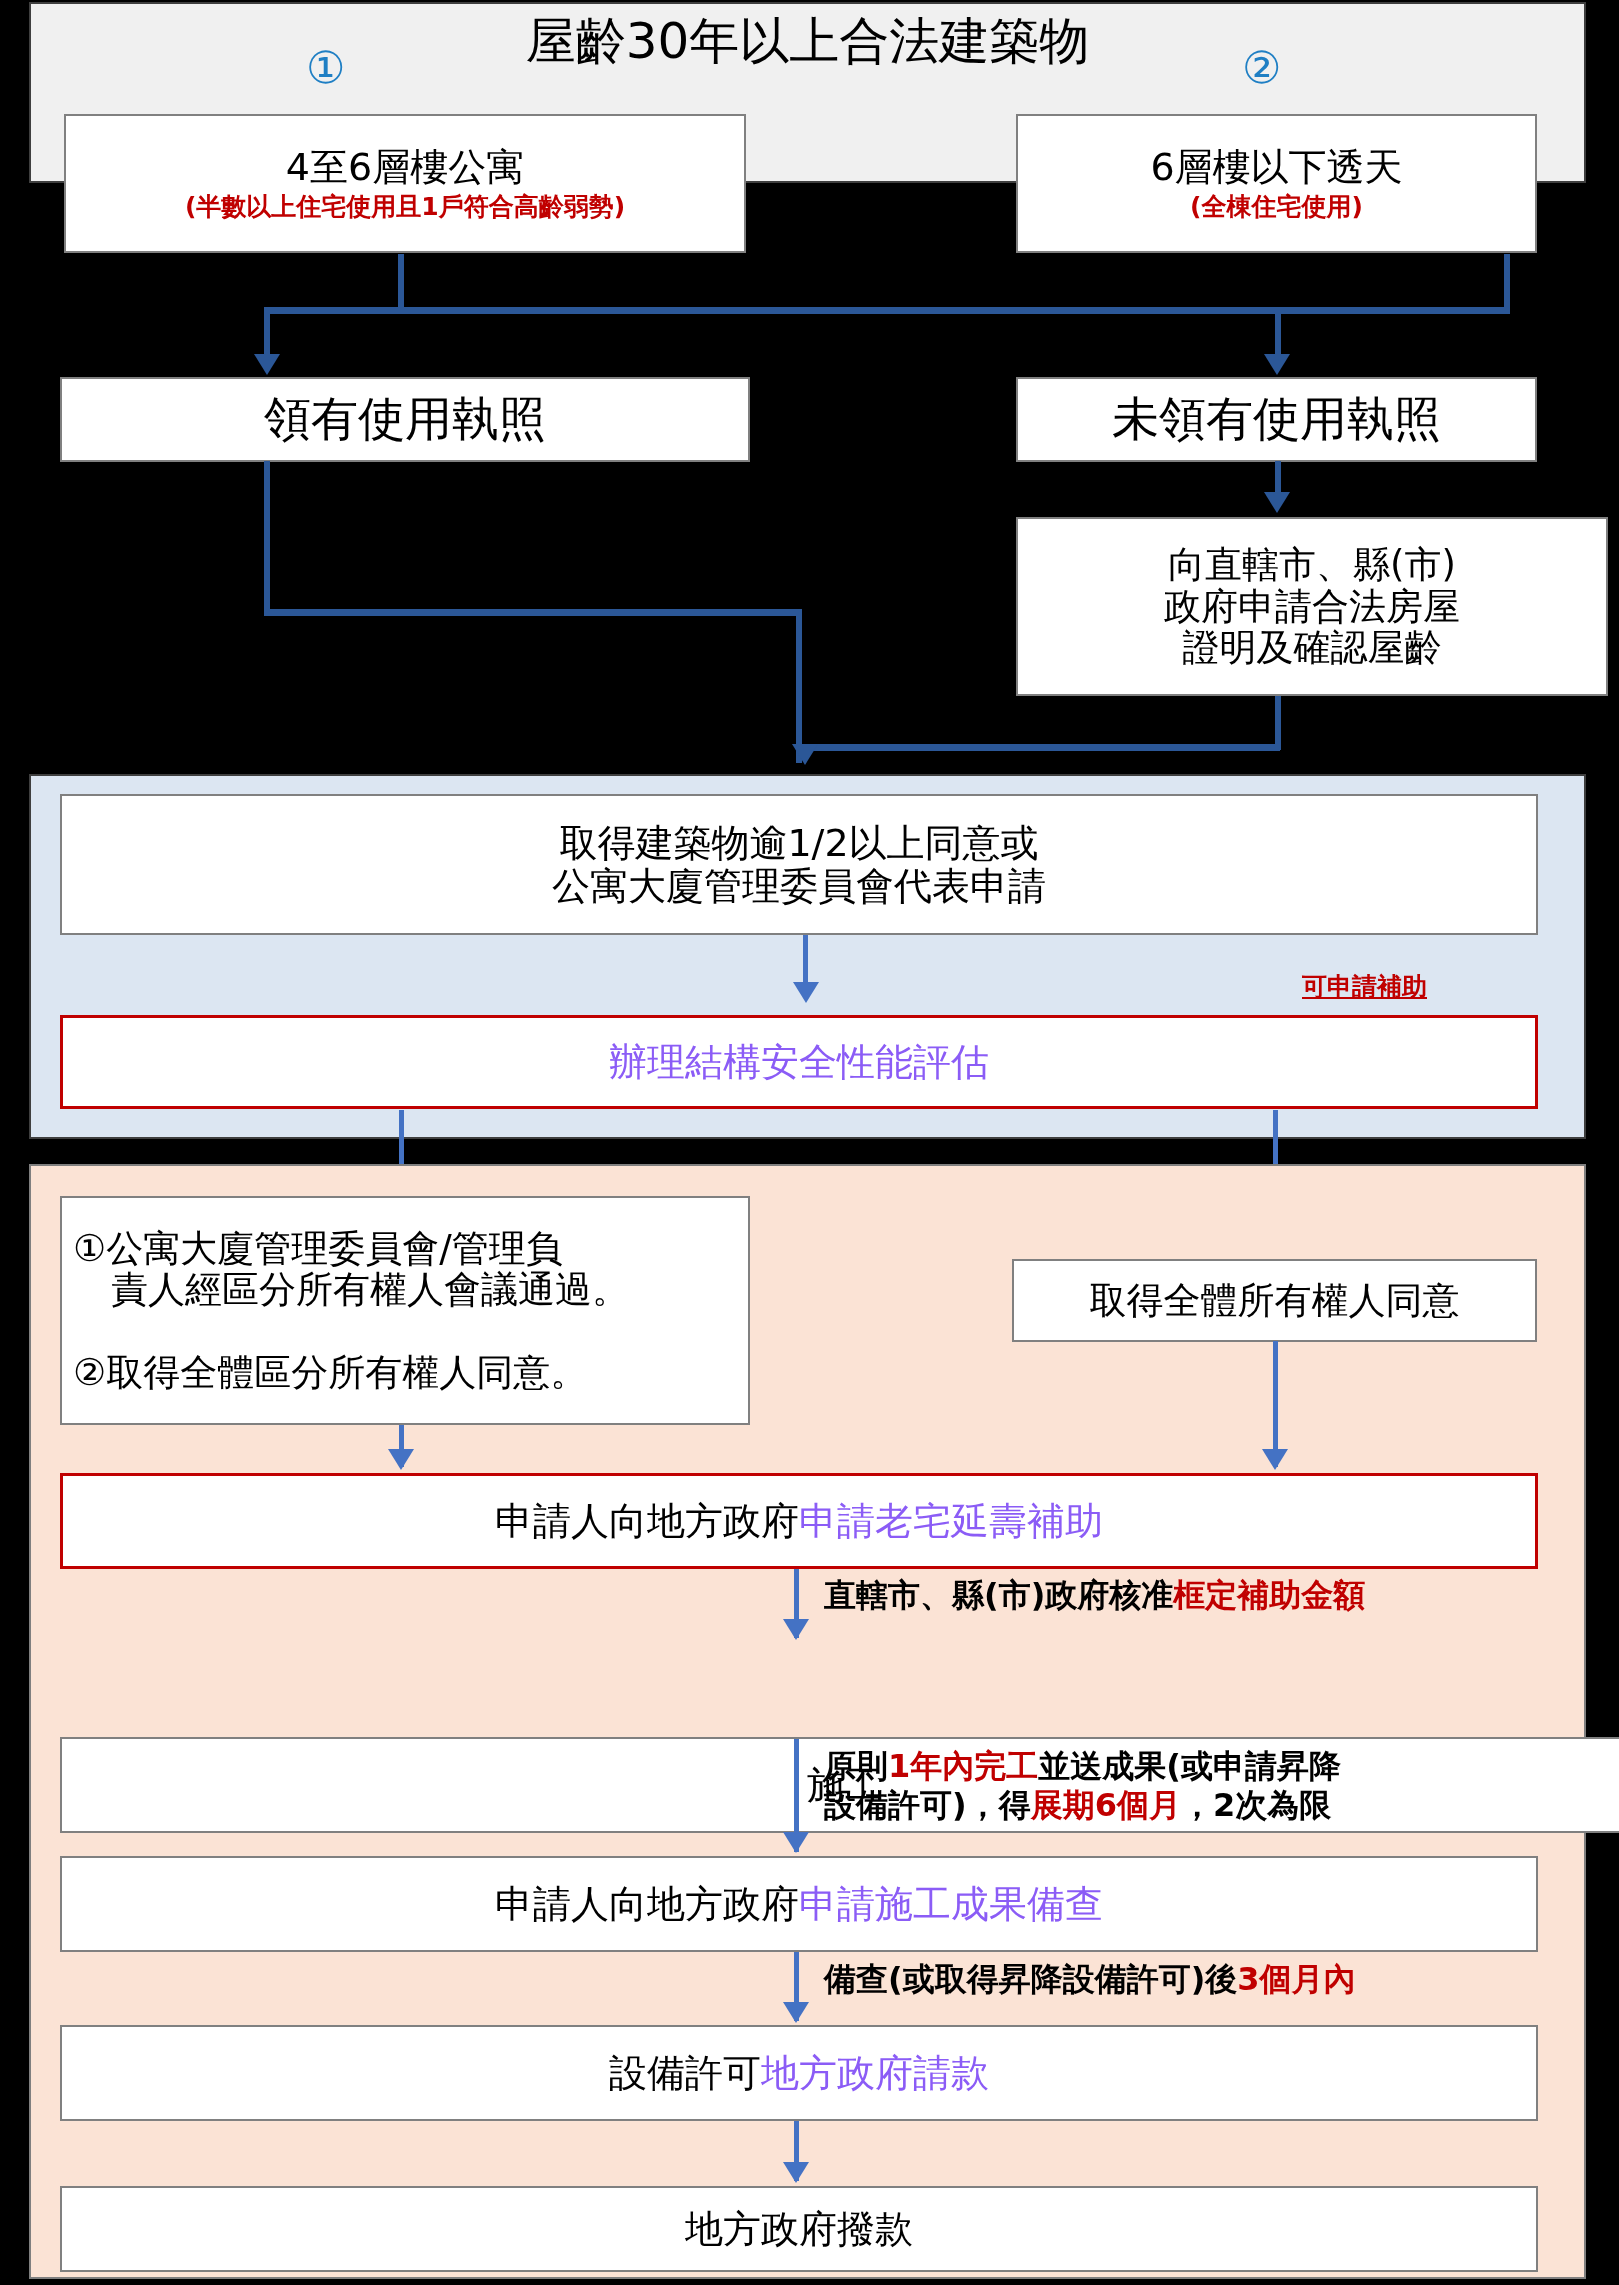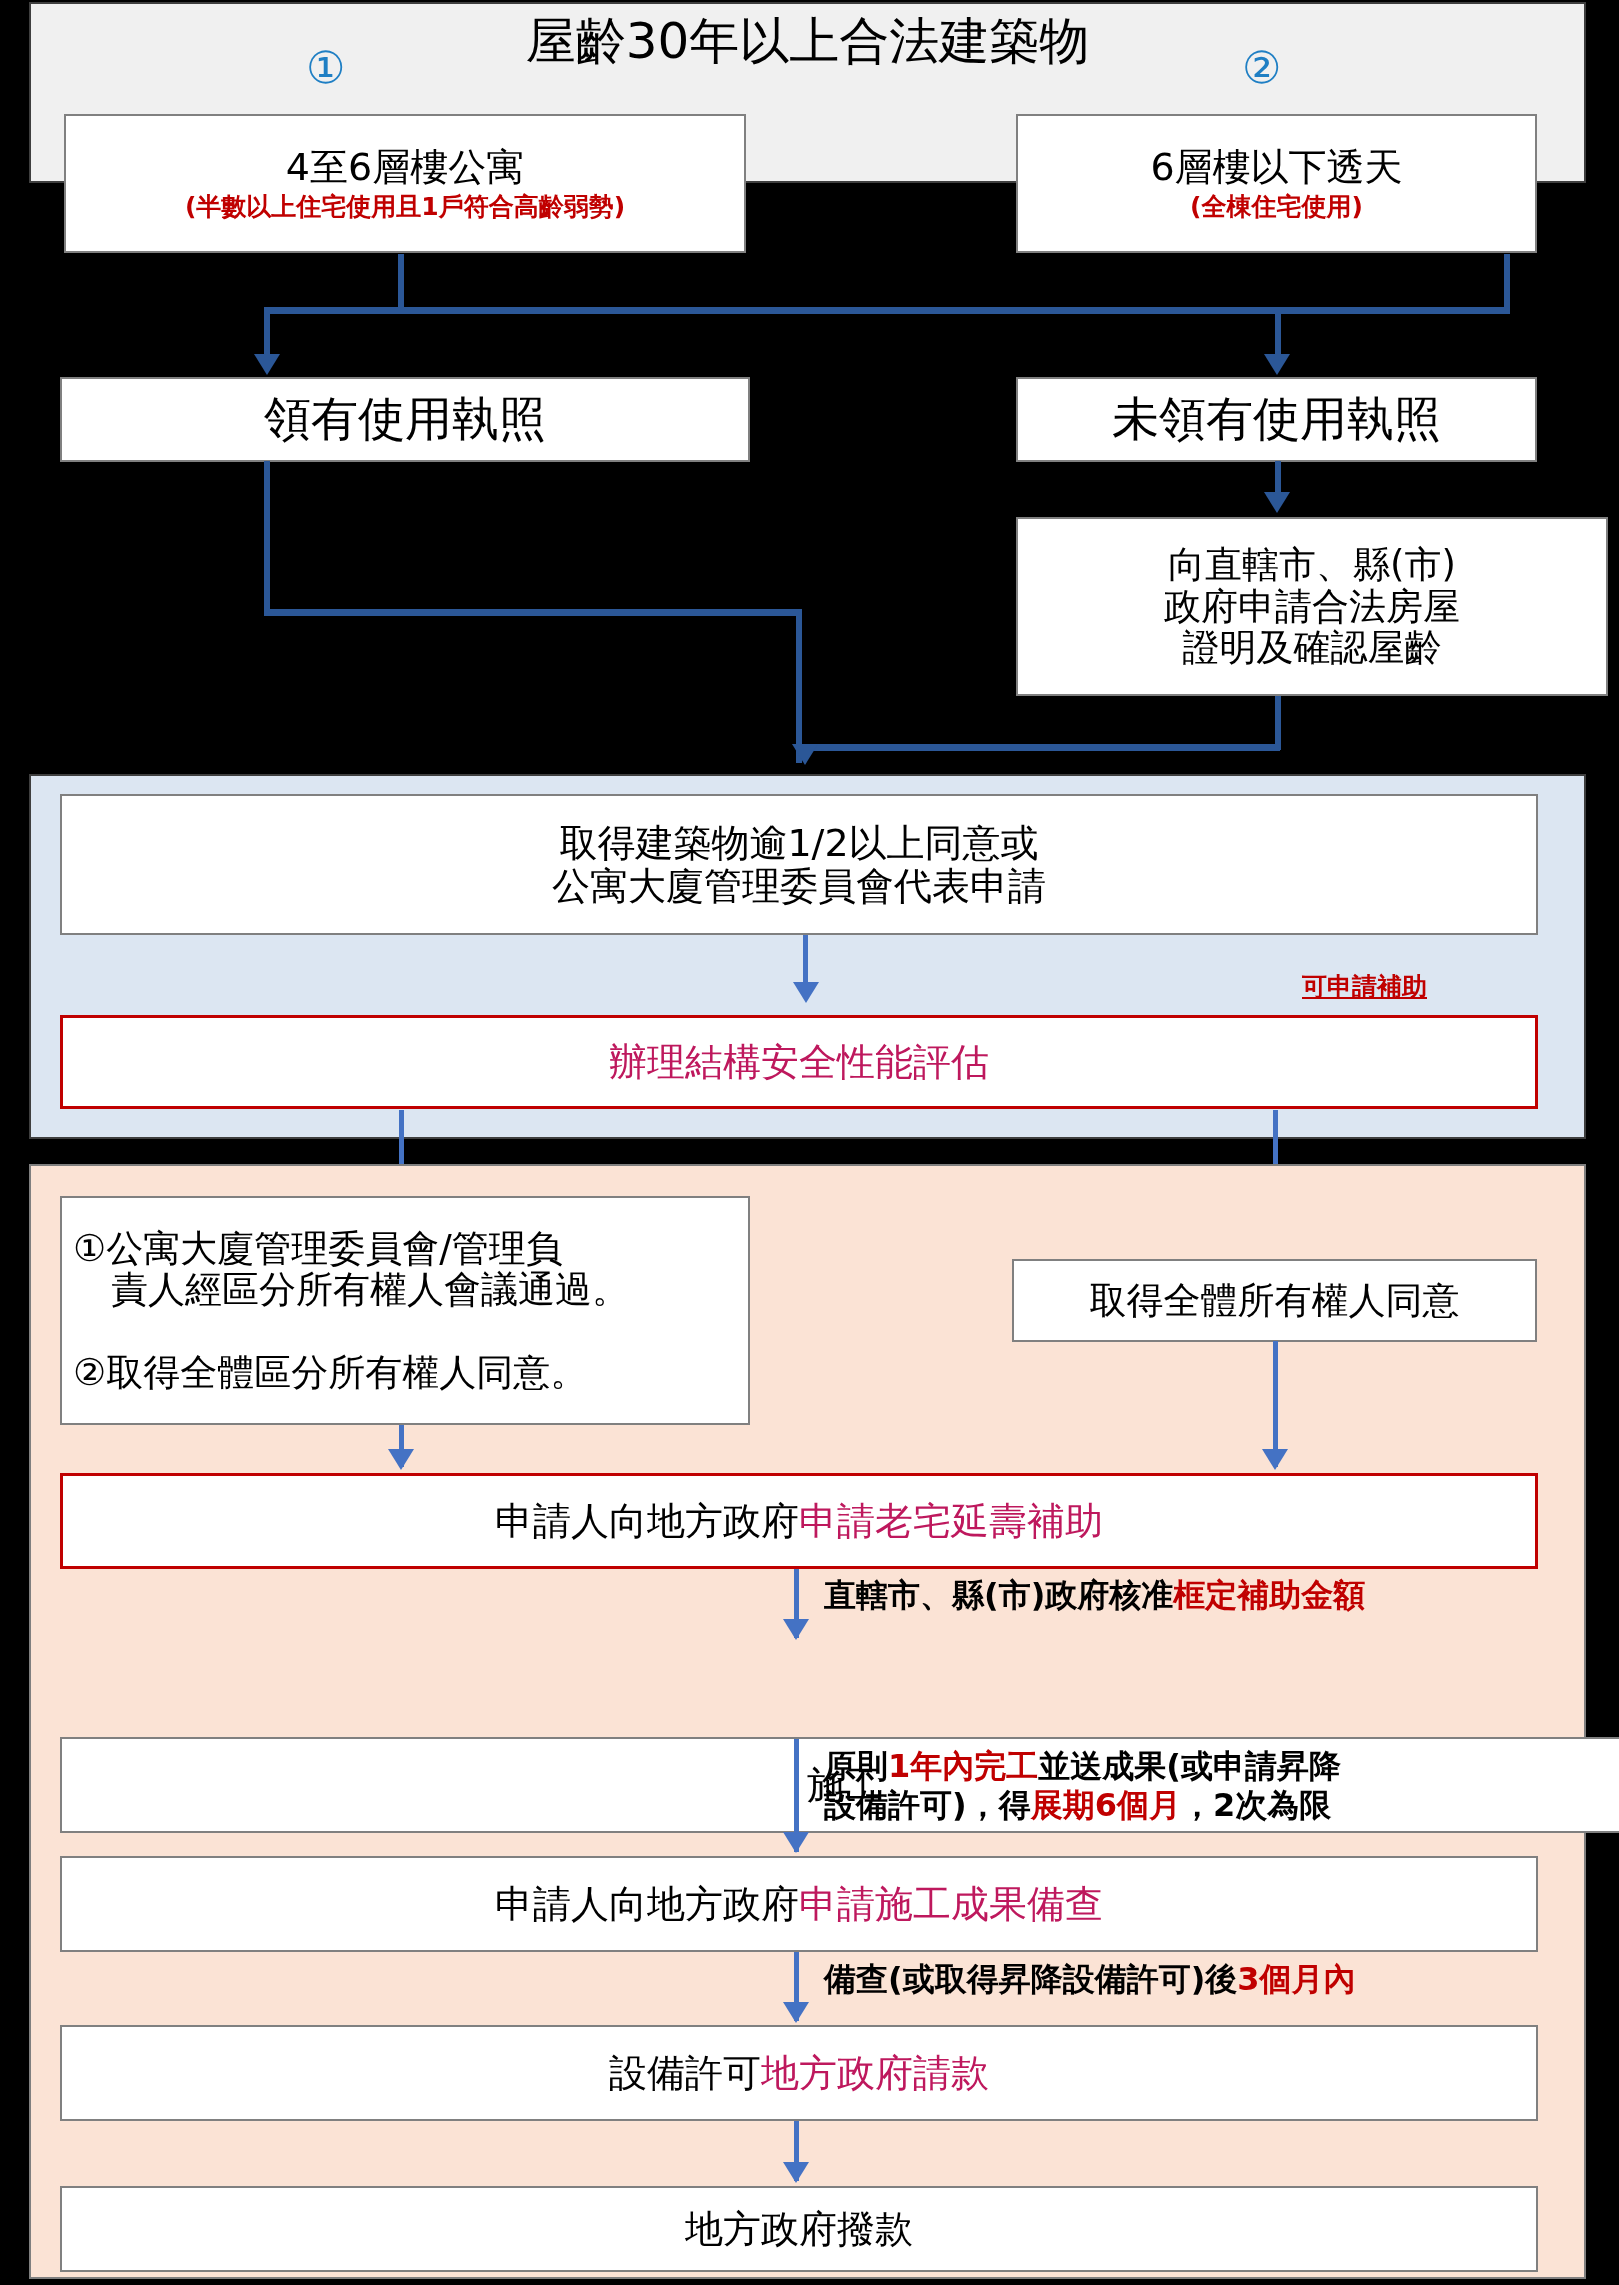--- a/index.html
+++ b/index.html
@@ -17,21 +17,21 @@
   #panel-bottom{left:29px;top:1164px;width:1557px;height:1115px;background:#fbe3d5;border:2.9px solid #7f7f7f;}
 
   
   .box{position:absolute;box-sizing:border-box;background:#ffffff;border:2.9px solid #808080;
        display:flex;flex-direction:column;align-items:center;justify-content:center;
        text-align:center;color:#000;line-height:1.12;}
   .box.red{border:3.8px solid #c00000;}
 
   .t-main{font-size:38px;}
   .t-main-sm{font-size:37px;}
-  .t-red{color:#be185d;text-align:center;}
+  .t-red{color:#8b5cf6;text-align:center;}
   .t-sub{font-size:25px;color:#c00000;font-weight:bold;margin-top:3.8px;}
   .t-38{font-size:37px;}
   .t-40{font-size:47px;}
 
   
   #page-title{position:absolute;left:29px;top:7.7px;width:1557px;text-align:center;
      font-size:50px;color:#000;}
 
   
   .circnum{position:absolute;font-size:44px;color:#1f7fc4;line-height:1;}

